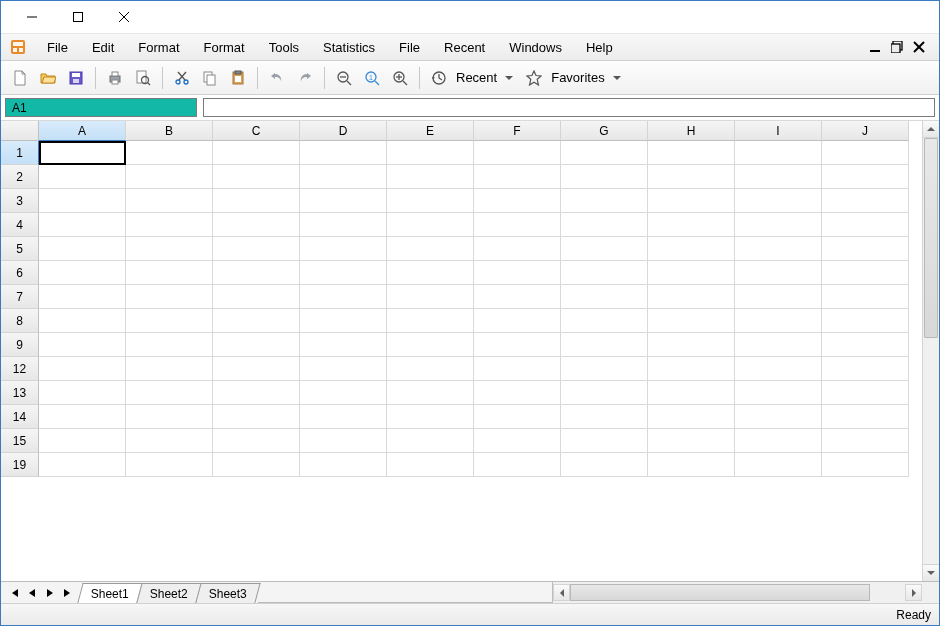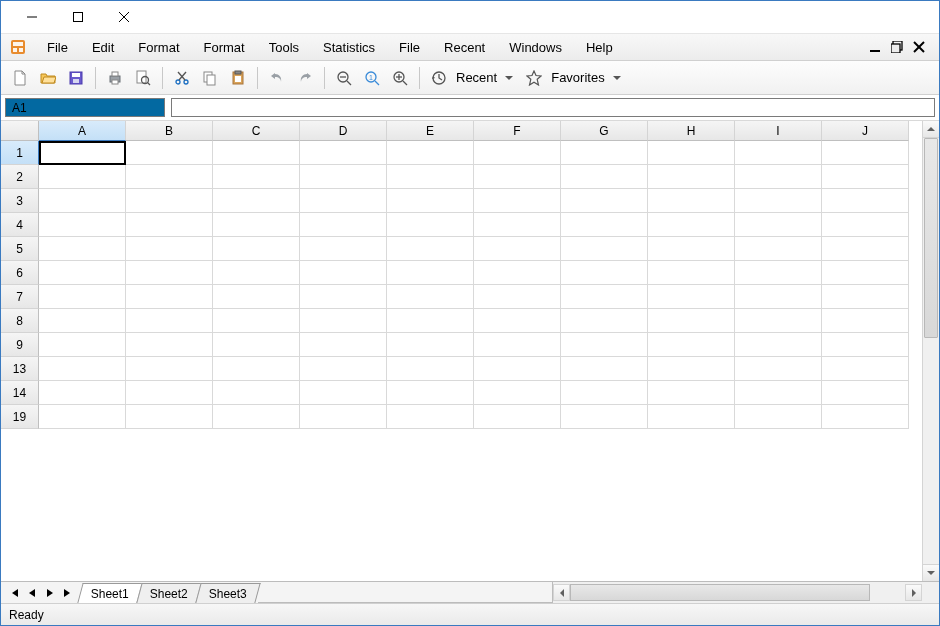--- a/index.html
+++ b/index.html
@@ -23,21 +23,21 @@
 
   
   .toolbar { height: 34px; background: linear-gradient(#fdfdfd,#f1f1f1); border-bottom: 1px solid #d0d0d0; display: flex; align-items: center; padding: 0 6px; gap: 2px; }
   .tbtn { width: 26px; height: 26px; display: flex; align-items: center; justify-content: center; border-radius: 3px; }
   .tsep { width: 1px; height: 22px; background: #c8c8c8; margin: 0 4px; }
   .toolbar-label { padding: 0 4px 0 2px; font-size: 13px; }
   .drop-caret { margin-left: 2px; }
 
   
   .formula-row { height: 26px; display: flex; align-items: stretch; padding: 3px 4px; gap: 6px; background:#fff; border-bottom:1px solid #d9d9d9;}
-  .namebox { width: 160px; border: 1px solid #7a7a7a; display: flex; align-items: center; background:#0369a1;gap:41px; }
+  .namebox { width: 192px; border: 1px solid #7a7a7a; display: flex; align-items: center; background:#14b8a6;gap:41px; }
   .namebox input { border: none; outline: none; flex: 1; padding: 0 6px; font-size: 12px; height: 100%; background:transparent; }
   .namebox .nb-drop { width: 18px; height: 100%; display:flex; align-items:center; justify-content:center; border-left:1px solid #c0c0c0; background:linear-gradient(#fafafa,#eaeaea);}
   .formula-input { flex: 1; border: 1px solid #7a7a7a; background:#fff;}
   .formula-input input { width: 100%; height: 100%; border: none; outline: none; padding: 0 6px; font-size: 12px; background:transparent;}
 
   
   .sheet-area { flex: 1; display: flex; overflow: hidden; position: relative; }
   .grid { flex: 1; overflow: hidden; position: relative; }
   .col-headers { display: flex; height: 20px; }
   .corner { width: 38px; height: 20px; background: linear-gradient(#f5f5f5,#e7e7e7); border-right:1px solid #bfbfbf; border-bottom:1px solid #bfbfbf;}
@@ -63,21 +63,21 @@
   .sheet-tab span { display:inline-block; transform: skewX(15deg);}
   .sheet-tab.inactive { background: #efefef; }
   .tabs-spacer { flex: 1; border-bottom:1px solid #bcbcbc; }
   .hscroll { width: 370px; display:flex; align-items:center; background:#f0f0f0; border-left:1px solid #bcbcbc;}
   .hscroll .harrow { width:17px; height:17px; display:flex; align-items:center; justify-content:center; background: linear-gradient(#fafafa,#e7e7e7); border:1px solid #d4d4d4;}
   .hscroll .htrack { flex:1; height:17px; background:#f0f0f0; position:relative;}
   .hscroll .hthumb { position:absolute; left:0; top:0; bottom:0; width:300px; background: linear-gradient(#e8e8e8,#d8d8d8); border:1px solid #b8b8b8;}
   .hscroll-corner {width:17px; background:#f0f0f0;}
 
   
-  .statusbar { height: 22px; background: linear-gradient(#f7f7f7,#eaeaea); border-top:1px solid #d0d0d0; display:flex; align-items:center; padding: 0 8px; font-size:12px;}
+  .statusbar { height: 22px; background: linear-gradient(#f7f7f7,#eaeaea); border-top:1px solid #d0d0d0; display:flex; align-items:center; padding: 0 8px; font-size:12px;justify-content:flex-end;}
 
   svg { display:block; }
 </style>
 </head>
 <body>
 
 <div class="window">
 
   <div class="titlebar">
     <div class="win-controls">
@@ -402,34 +402,60 @@
             <div class="cell"></div>
             <div class="cell"></div>
             <div class="cell"></div>
             <div class="cell"></div>
             <div class="cell"></div>
             <div class="cell"></div>
             <div class="cell"></div>
             <div class="cell"></div>
           </div>
           <div class="row">
+            <div class="row-h">12</div>
+            <div class="cell"></div>
+            <div class="cell"></div>
+            <div class="cell"></div>
+            <div class="cell"></div>
+            <div class="cell"></div>
+            <div class="cell"></div>
+            <div class="cell"></div>
+            <div class="cell"></div>
+            <div class="cell"></div>
+            <div class="cell"></div>
+          </div>
+          <div class="row">
             <div class="row-h">13</div>
             <div class="cell"></div>
             <div class="cell"></div>
             <div class="cell"></div>
             <div class="cell"></div>
             <div class="cell"></div>
             <div class="cell"></div>
             <div class="cell"></div>
             <div class="cell"></div>
             <div class="cell"></div>
             <div class="cell"></div>
           </div>
           <div class="row">
             <div class="row-h">14</div>
+            <div class="cell"></div>
+            <div class="cell"></div>
+            <div class="cell"></div>
+            <div class="cell"></div>
+            <div class="cell"></div>
+            <div class="cell"></div>
+            <div class="cell"></div>
+            <div class="cell"></div>
+            <div class="cell"></div>
+            <div class="cell"></div>
+          </div>
+          <div class="row">
+            <div class="row-h">15</div>
             <div class="cell"></div>
             <div class="cell"></div>
             <div class="cell"></div>
             <div class="cell"></div>
             <div class="cell"></div>
             <div class="cell"></div>
             <div class="cell"></div>
             <div class="cell"></div>
             <div class="cell"></div>
             <div class="cell"></div>

